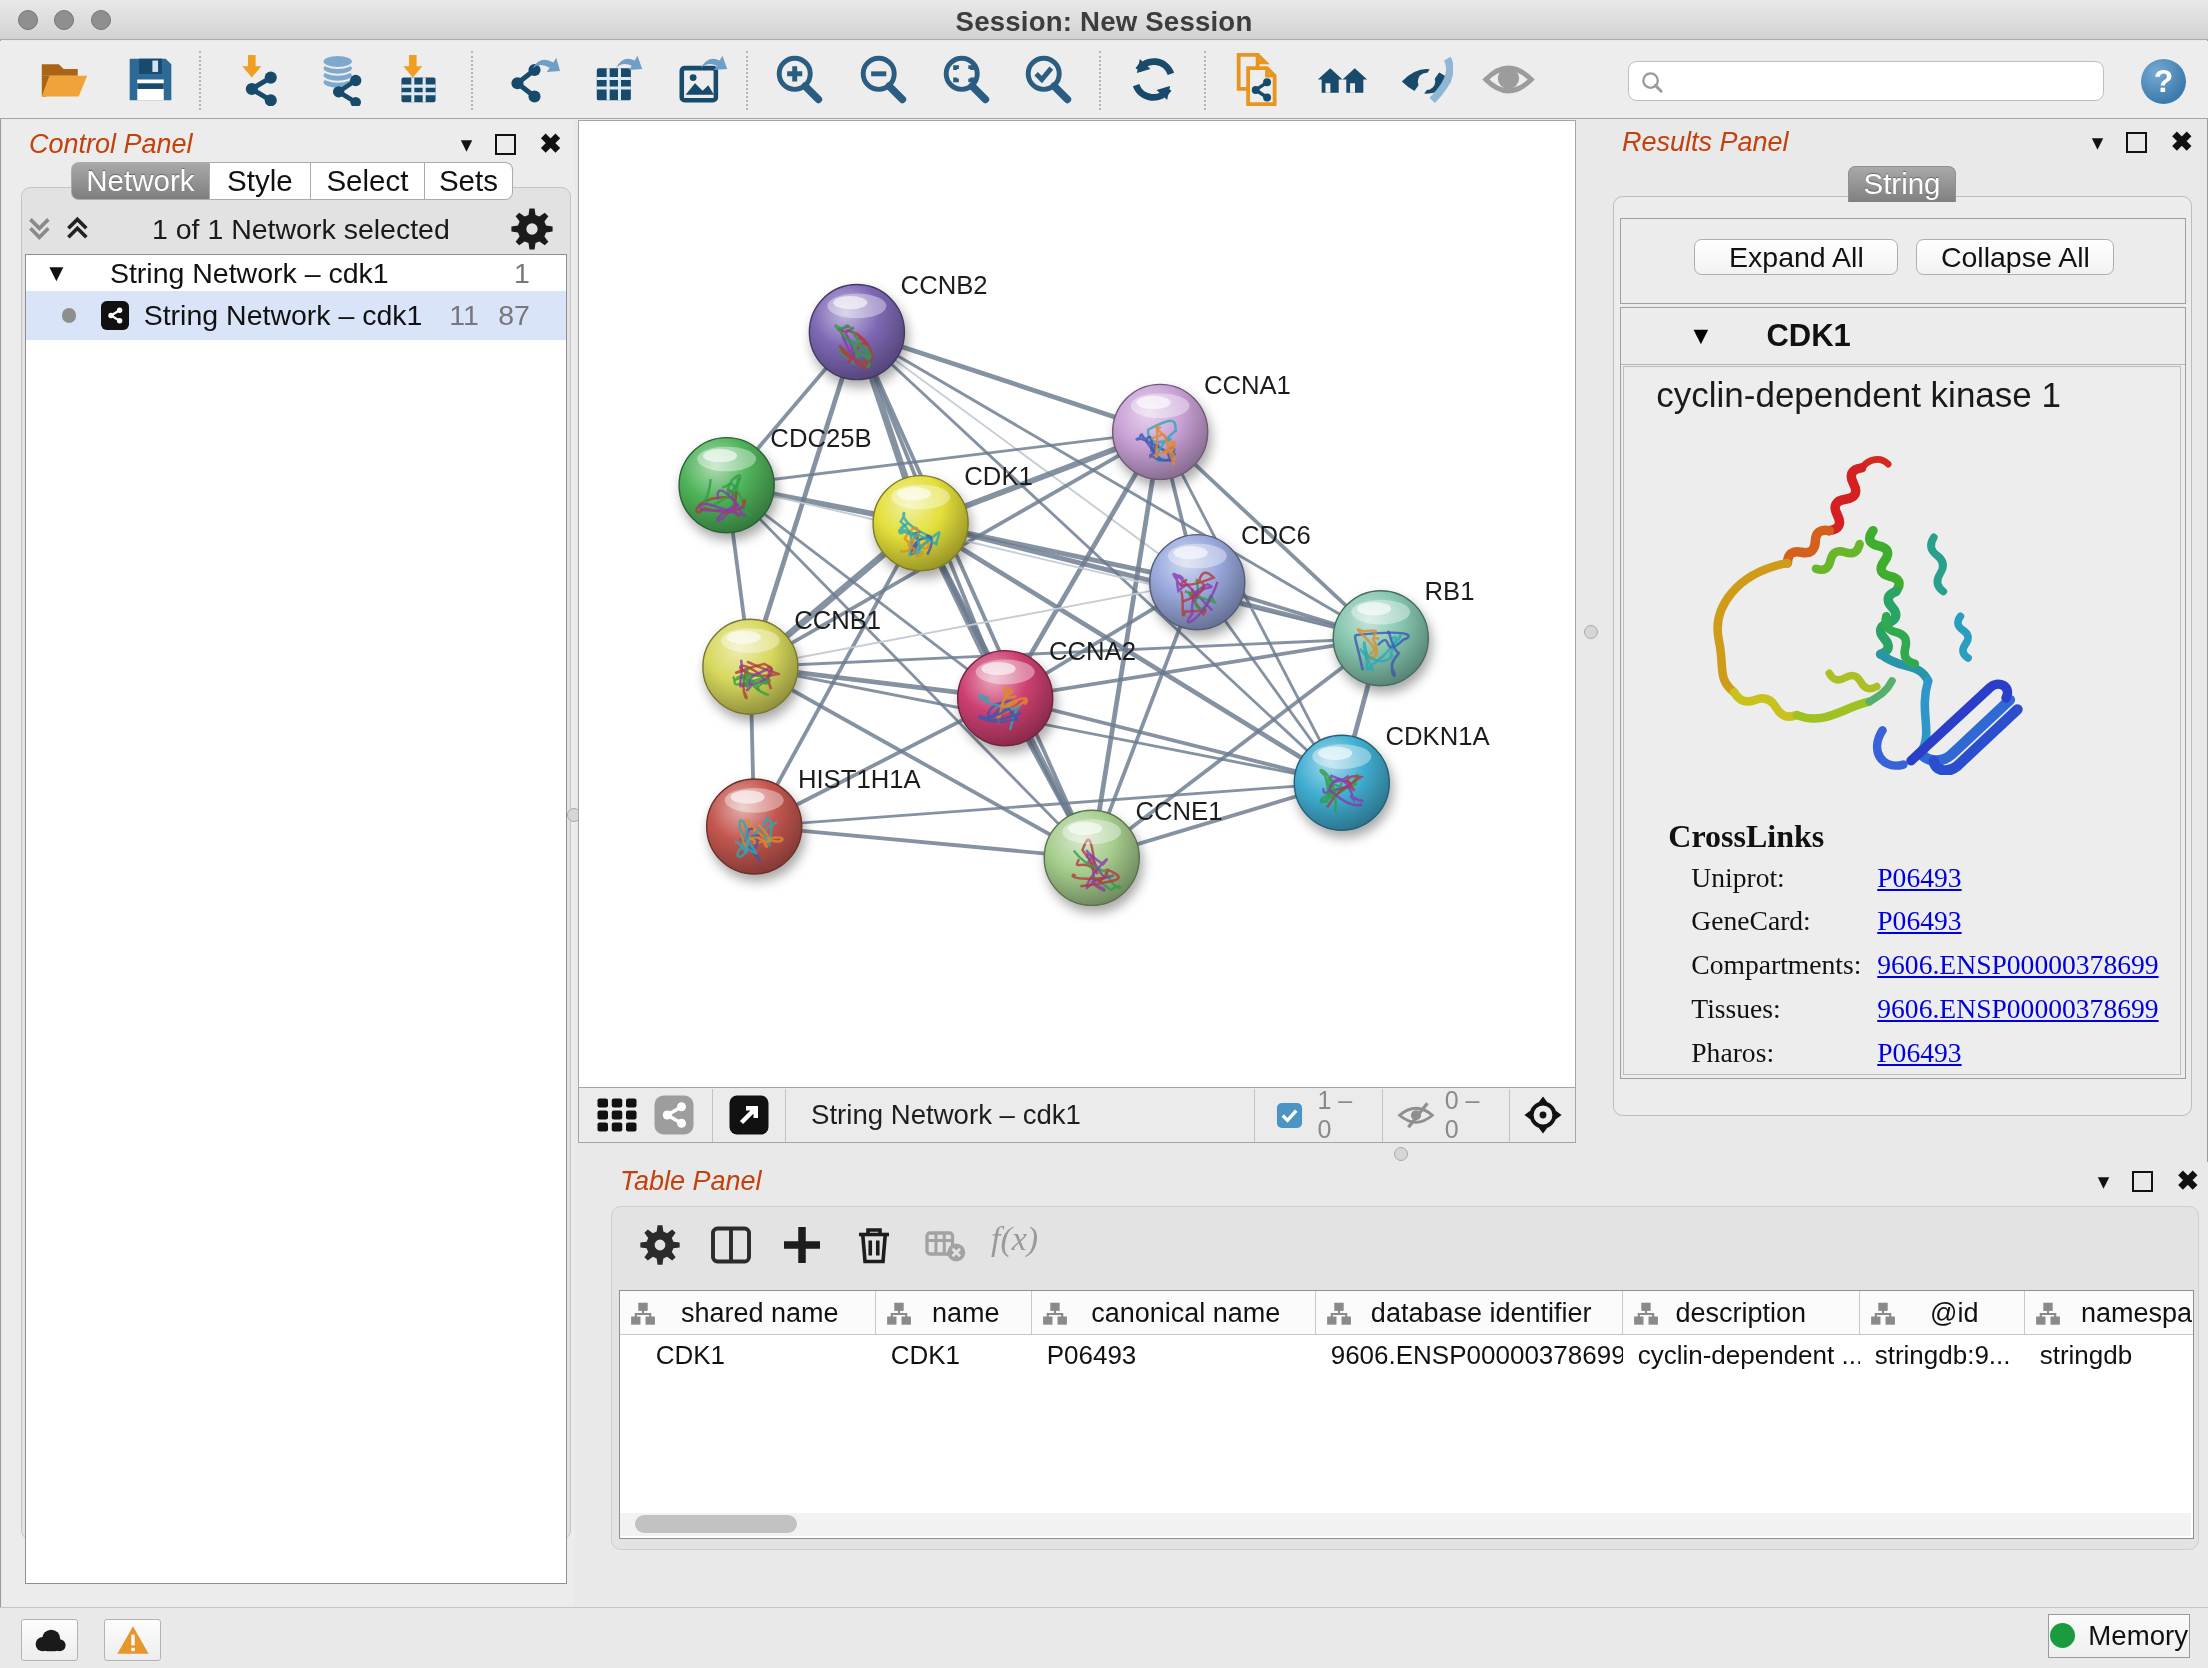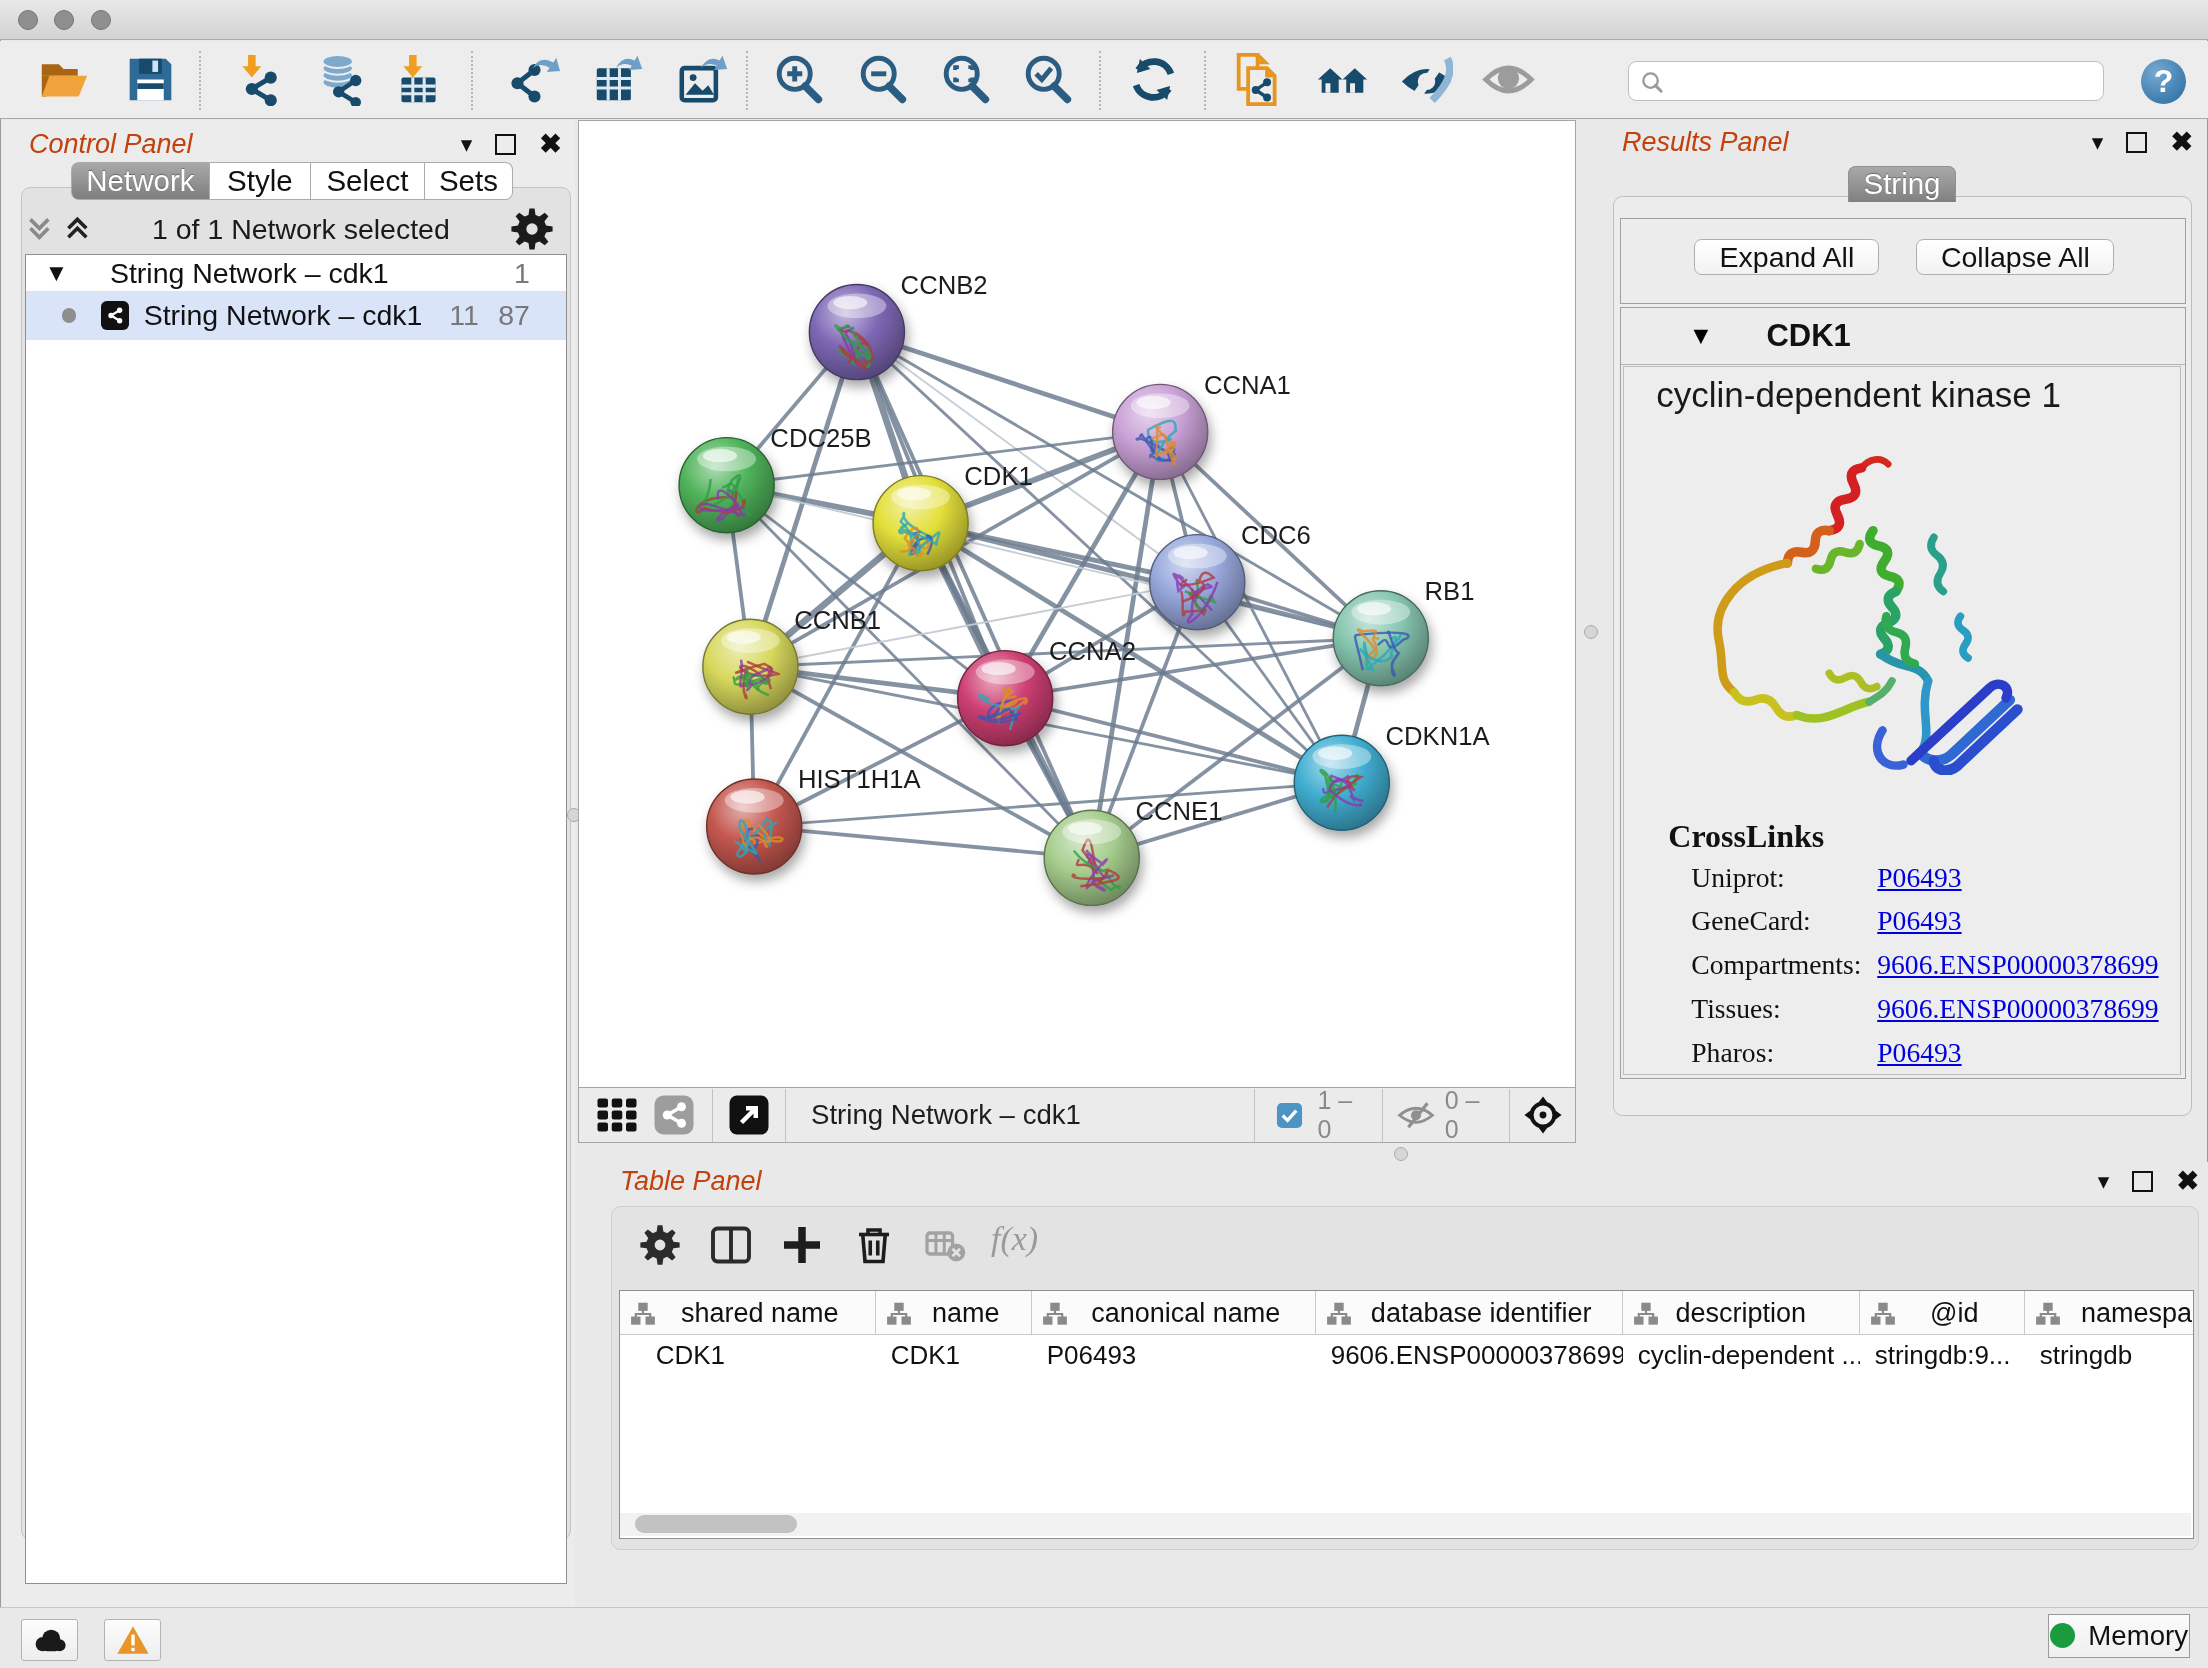--- a/index.html
+++ b/index.html
@@ -114,20 +114,21 @@
 </style>
 </head>
 <body>
 
 <div id="window">
 
   <div id="titlebar" class="abs">
     <span class="traffic abs" style="left:18px"></span>
     <span class="traffic abs" style="left:54px"></span>
     <span class="traffic abs" style="left:91px"></span>
+    <div id="title-text" class="abs">Session: New Session</div>
   </div>
 
   <div id="toolbar" class="abs">
     <span class="tbtn abs" style="left:38px">
       <svg viewBox="0 0 28 28">
           <path d="M2 6 h9 l2.5 2.5 H21 V12 H2z" fill="#a96414"></path>
           <path d="M2 6 v17 h2.5 l3.5 -11 h-6z" fill="#a96414"></path>
           <path d="M6 12 h20 l-4.5 11 H2z" fill="#f1a33b"></path>
         </svg>
     </span>
@@ -681,21 +682,21 @@
       <span class="phead-title">Results Panel</span>
       <span class="phead-ctl">
         <span class="ctl-arrow">▾</span>
         <span class="ctl-box"></span>
         <span class="ctl-x">✖</span>
       </span>
     </div>
     <div id="rp-tab" class="abs">String</div>
     <div id="rp-outer" class="abs">
       <div id="rp-btnbox" class="abs">
-        <span class="rp-btn abs" style="left:73px; width:185px;">Expand All</span>
+        <span class="rp-btn abs" style="left:73px; width:204px;">Expand All</span>
         <span class="rp-btn abs" style="left:295px; width:198px;">Collapse All</span>
       </div>
       <div id="rp-section" class="abs">
         <div id="rp-sec-head" class="abs">
           <span class="abs" style="left:67px; top:13.3px; font-size:25px;">▼</span>
           <span id="rp-gene" class="abs" style="left:145px; top:9.5px;">CDK1</span>
         </div>
         <div id="rp-content" class="abs">
           <div id="rp-desc" class="abs">cyclin-dependent kinase 1</div>
           <svg id="protein-svg" class="abs" style="left:51px; top:80px;" width="357" height="328" viewBox="0 0 375 345">

